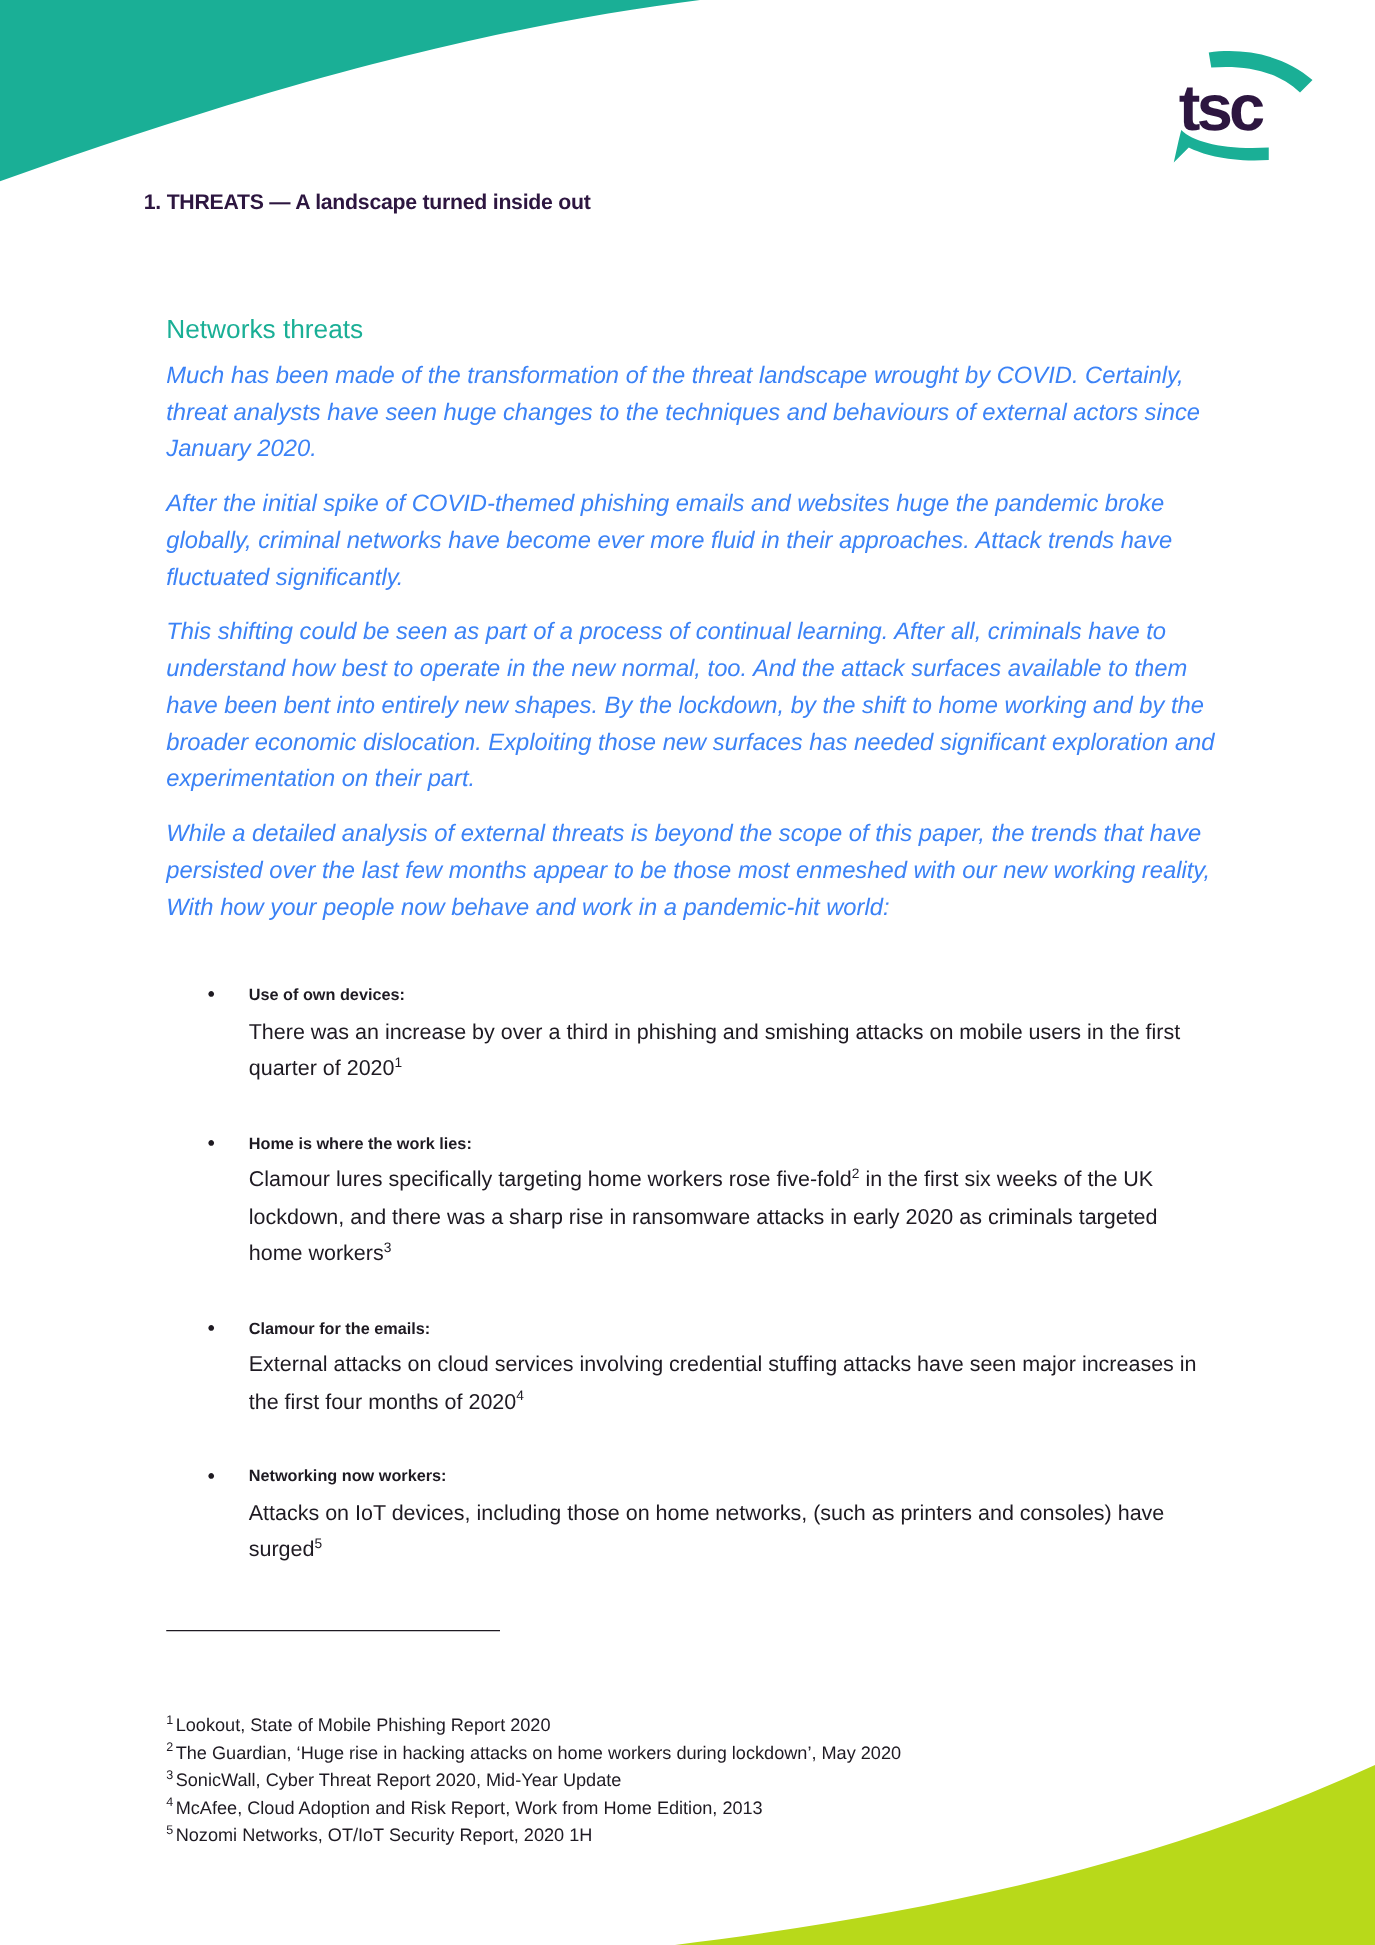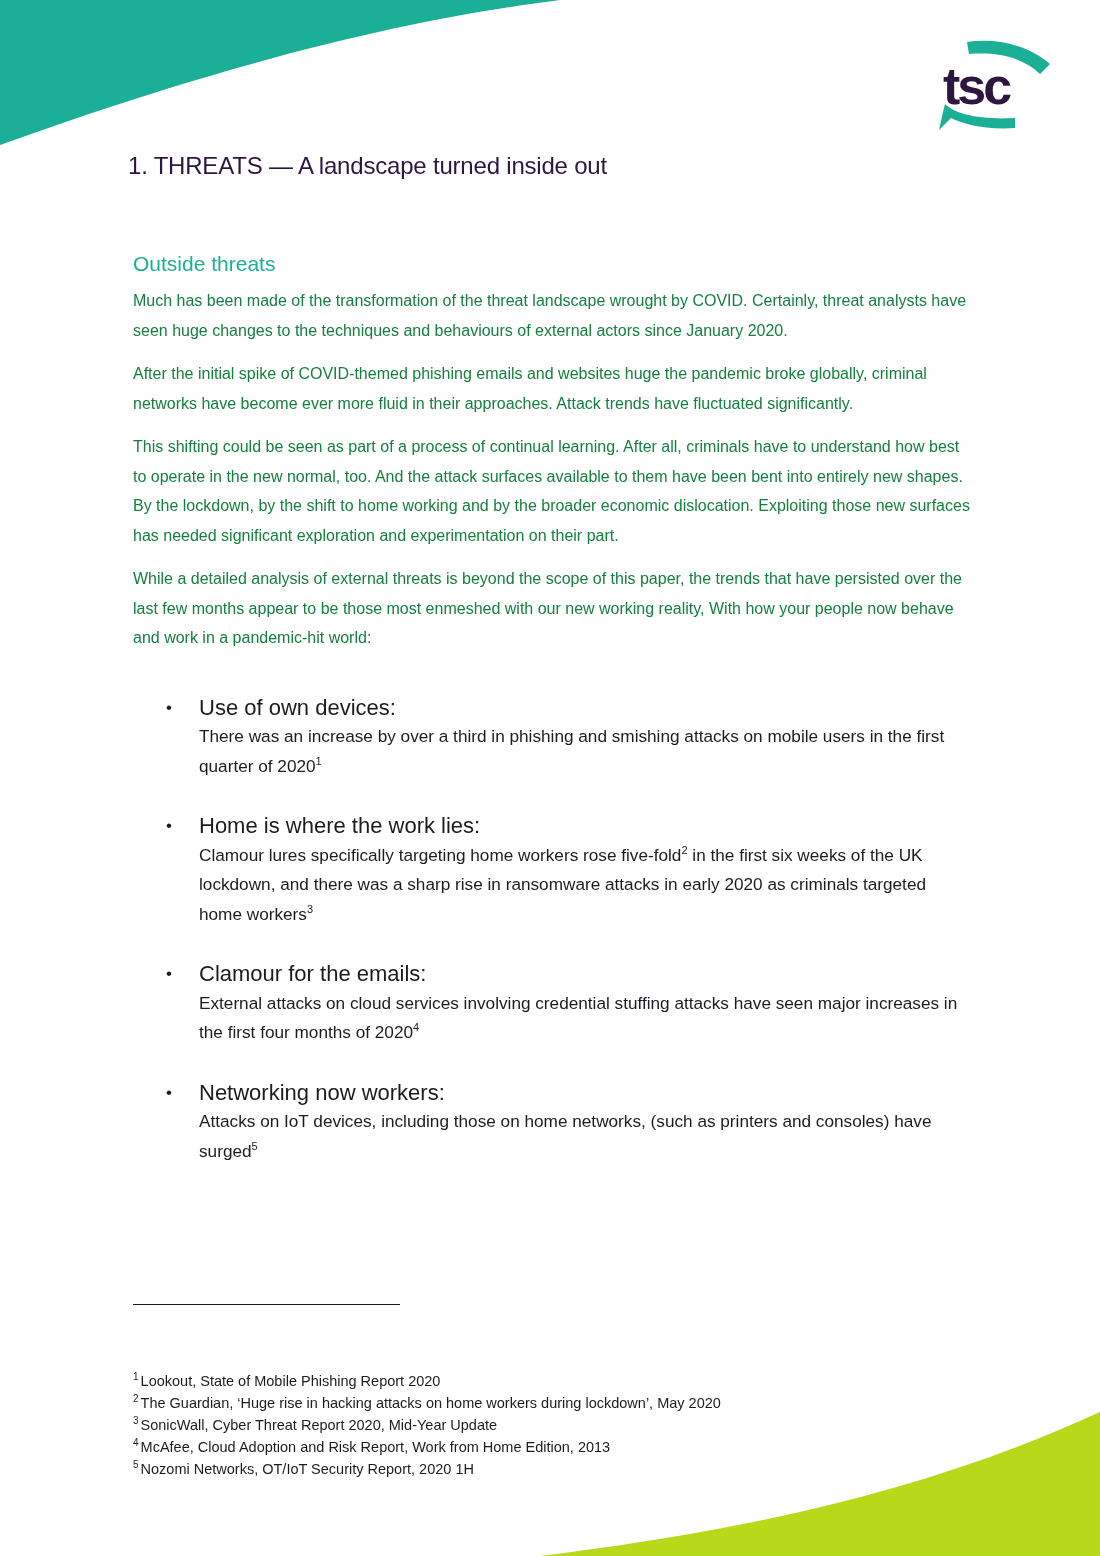--- a/index.html
+++ b/index.html
@@ -2,30 +2,30 @@
 <html><head>
 <meta charset="utf-8">
 <style>
   html, body { margin: 0; padding: 0; background: #ffffff; }
   body { width: 1100px; height: 1556px; position: relative; overflow: hidden;
          font-family: "Liberation Sans", sans-serif; color: #1e1a22; }
   .deco { position: absolute; }
   .top-swoosh { left: 0; top: 0; width: 600px; height: 160px; }
   .bottom-swoosh { left: 500px; top: 1400px; width: 600px; height: 156px; }
   .logo { position: absolute; left: 935px; top: 34px; width: 125px; height: 100px; }
-  .page-title { position: absolute; left: 128px; top: 152px; margin: 0;
-                font-size: 24px; font-weight: normal; color: #2d1640; letter-spacing: -0.2px; }
+  .page-title { position: absolute; left: 115px; top: 152px; margin: 0;
+                font-size: 17px; font-weight: bold; color: #2d1640; letter-spacing: -0.2px; }
   .content { position: absolute; left: 133px; top: 252px; width: 840px; }
   .section-heading { margin: 0 0 10px 0; font-size: 21px; font-weight: normal; color: #1aaf96; }
-  .para { margin: 0 0 14px 0; font-size: 16px; line-height: 29.5px; color: #15803d; }
+  .para { margin: 0 0 14px 0; font-size: 19px; line-height: 29.5px; color: #3b82f6; font-style: italic; }
   .bullets { list-style: none; margin: 40px 0 0 0; padding: 0; }
   .bullet { position: relative; padding-left: 66px; margin-bottom: 30px; }
   .bullet::before { content: "\2022"; position: absolute; left: 33px; top: 0;
                     font-size: 17px; line-height: 29.5px; }
-  .bullet-title { font-weight: normal; font-size: 22px; line-height: 29.5px; display: block; }
+  .bullet-title { font-weight: bold; font-size: 13px; line-height: 29.5px; display: block; }
   .bullet-text { font-size: 17.2px; line-height: 29.5px; display: block; }
   sup { font-size: 11px; line-height: 0; }
   .fn-rule { position: absolute; left: 133px; top: 1304px; width: 267px; height: 1px; background: #1e1a22; }
   .footnotes { position: absolute; left: 133px; top: 1370px; width: 700px; }
   .footnote { font-size: 14.5px; line-height: 22px; color: #1e1a22; }
   .footnote sup { font-size: 10px; margin-right: 2px; }
 </style>
 </head>
 <body>
 
@@ -35,21 +35,21 @@
 
 <svg class="logo" viewBox="0 0 125 100">
   <path d="M32,8 C60,4 92,10 115,30 L105,40 C86,22 60,18 34,20 Z" fill="#1aaf96"></path>
   <text x="8" y="70" font-family="Liberation Sans, sans-serif" font-weight="bold" font-size="52" fill="#2d1640" letter-spacing="-3">tsc</text>
   <path d="M10,70 C20,80 45,86 80,84 L80,94 C50,96 28,90 16,84 L4,96 L8,78 Z" fill="#1aaf96"></path>
 </svg>
 
 <h1 class="page-title">1. THREATS — A landscape turned inside out</h1>
 
 <div class="content">
-  <h2 class="section-heading">Outside threats</h2>
+  <h2 class="section-heading">Networks threats</h2>
   <p class="para">Much has been made of the transformation of the threat landscape wrought by COVID. Certainly, threat analysts have seen huge changes to the techniques and behaviours of external actors since January 2020.</p>
   <p class="para">After the initial spike of COVID-themed phishing emails and websites huge the pandemic broke globally, criminal networks have become ever more fluid in their approaches. Attack trends have fluctuated significantly.</p>
   <p class="para">This shifting could be seen as part of a process of continual learning. After all, criminals have to understand how best to operate in the new normal, too. And the attack surfaces available to them have been bent into entirely new shapes. By the lockdown, by the shift to home working and by the broader economic dislocation. Exploiting those new surfaces has needed significant exploration and experimentation on their part.</p>
   <p class="para">While a detailed analysis of external threats is beyond the scope of this paper, the trends that have persisted over the last few months appear to be those most enmeshed with our new working reality, With how your people now behave and work in a pandemic-hit world:</p>
 
   <ul class="bullets">
     <li class="bullet">
       <span class="bullet-title">Use of own devices:</span>
       <span class="bullet-text"><span>There was an increase by over a third in phishing and smishing attacks on mobile users in the first quarter of 2020</span><sup>1</sup></span>
     </li>

